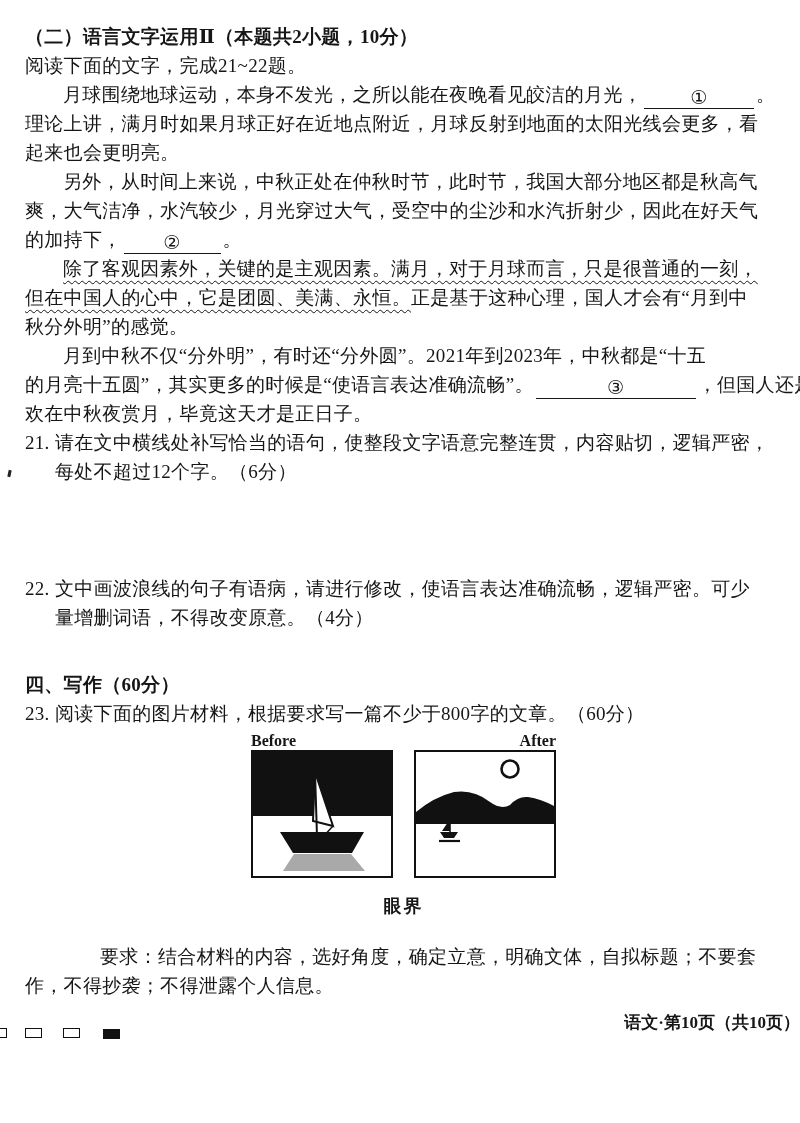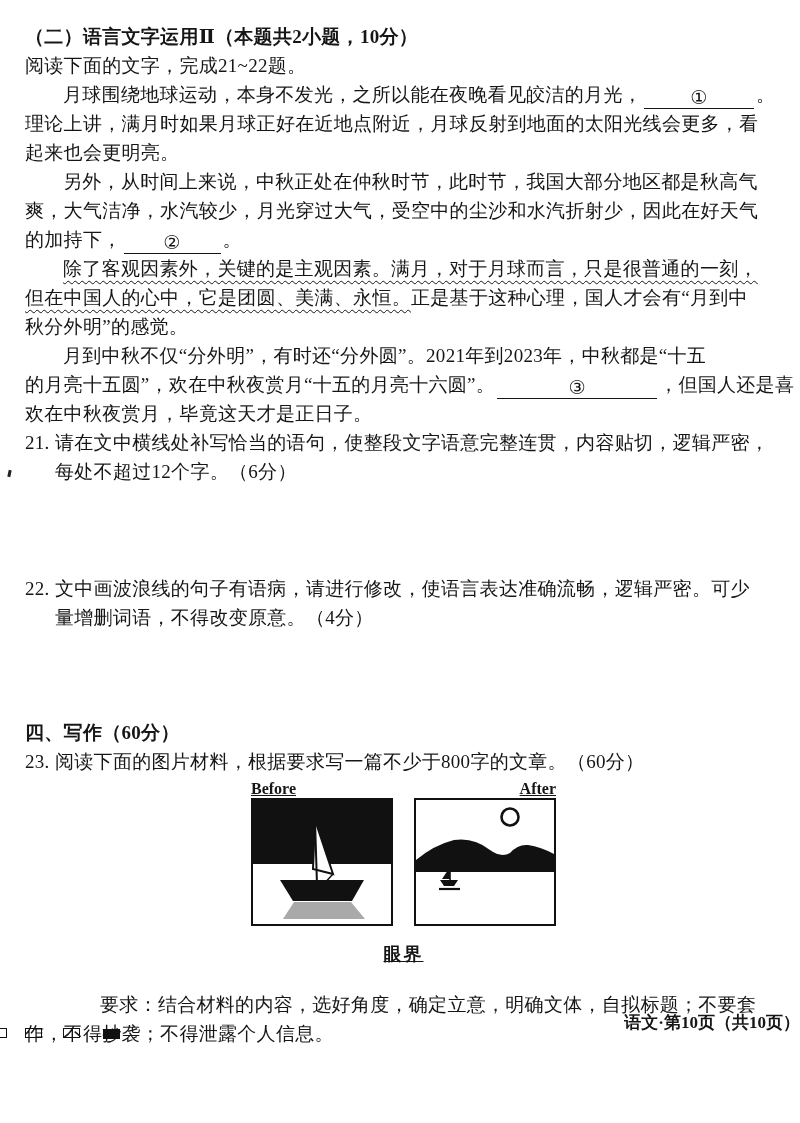--- a/index.html
+++ b/index.html
@@ -38,25 +38,25 @@
     height:24px;
     line-height:24px;
     vertical-align:bottom;
     margin:0 2px;
   }
   .blank .circ { font-family:"DejaVu Sans",sans-serif; font-size:19px; }
   .blank-1 { width:110px; }
   .blank-2 { width:97px; }
   .blank-3 { width:160px; }
   .gap-a { margin-top:88px; }
-  .gap-b { margin-top:86px; }
+  .gap-b { margin-top:38px; }
   .req-first { padding-left:75px; }
 
   
-  .figure-wrap { width:305px; margin:5px auto 0 auto;text-decoration:underline; }
+  .figure-wrap { width:305px; margin:5px auto 0 auto; }
   .fig-labels { display:flex; justify-content:space-between; height:16px; }
   .fig-label { font-weight:700; font-size:16px; line-height:16px; }
   .panels { display:flex; gap:21px; margin-top:1px; }
   .panel { width:142px; height:128px; border:2px solid #111; background:#fff; }
   .panel svg { display:block; }
   .fig-caption { text-align:center; font-weight:700; font-size:18px; margin-top:16px; letter-spacing:2px; }
 
   
   .footer-text {
     position:absolute; left:0; bottom:18px; width:100%;
@@ -85,21 +85,21 @@
 
     <div class="line indent">另外，从时间上来说，中秋正处在仲秋时节，此时节，我国大部分地区都是秋高气</div>
     <div class="line">爽，大气洁净，水汽较少，月光穿过大气，受空中的尘沙和水汽折射少，因此在好天气</div>
     <div class="line"><span>的加持下，</span><span class="blank blank-2"><span class="circ">②</span></span><span>。</span></div>
 
     <div class="line indent"><span class="wavy">除了客观因素外，关键的是主观因素。满月，对于月球而言，只是很普通的一刻，</span></div>
     <div class="line"><span class="wavy">但在中国人的心中，它是团圆、美满、永恒。</span><span>正是基于这种心理，国人才会有“月到中</span></div>
     <div class="line">秋分外明”的感觉。</div>
 
     <div class="line indent">月到中秋不仅“分外明”，有时还“分外圆”。2021年到2023年，中秋都是“十五</div>
-    <div class="line"><span>的月亮十五圆”，欢在中秋夜赏月“十五的月亮十六圆”。</span><span class="blank blank-3"><span class="circ">③</span></span><span>，但国人还是喜</span></div>
+    <div class="line"><span>的月亮十五圆”，其实更多的时候是“使语言表达准确流畅”。</span><span class="blank blank-3"><span class="circ">③</span></span><span>，但国人还是喜</span></div>
     <div class="line">欢在中秋夜赏月，毕竟这天才是正日子。</div>
 
     <div class="line qline">
         <span class="qnum">21.</span>
         <span>请在文中横线处补写恰当的语句，使整段文字语意完整连贯，内容贴切，逻辑严密，</span>
       </div>
     <div class="line qcont">每处不超过12个字。（6分）</div>
 
     <div class="line qline gap-a">
         <span class="qnum">22.</span>

